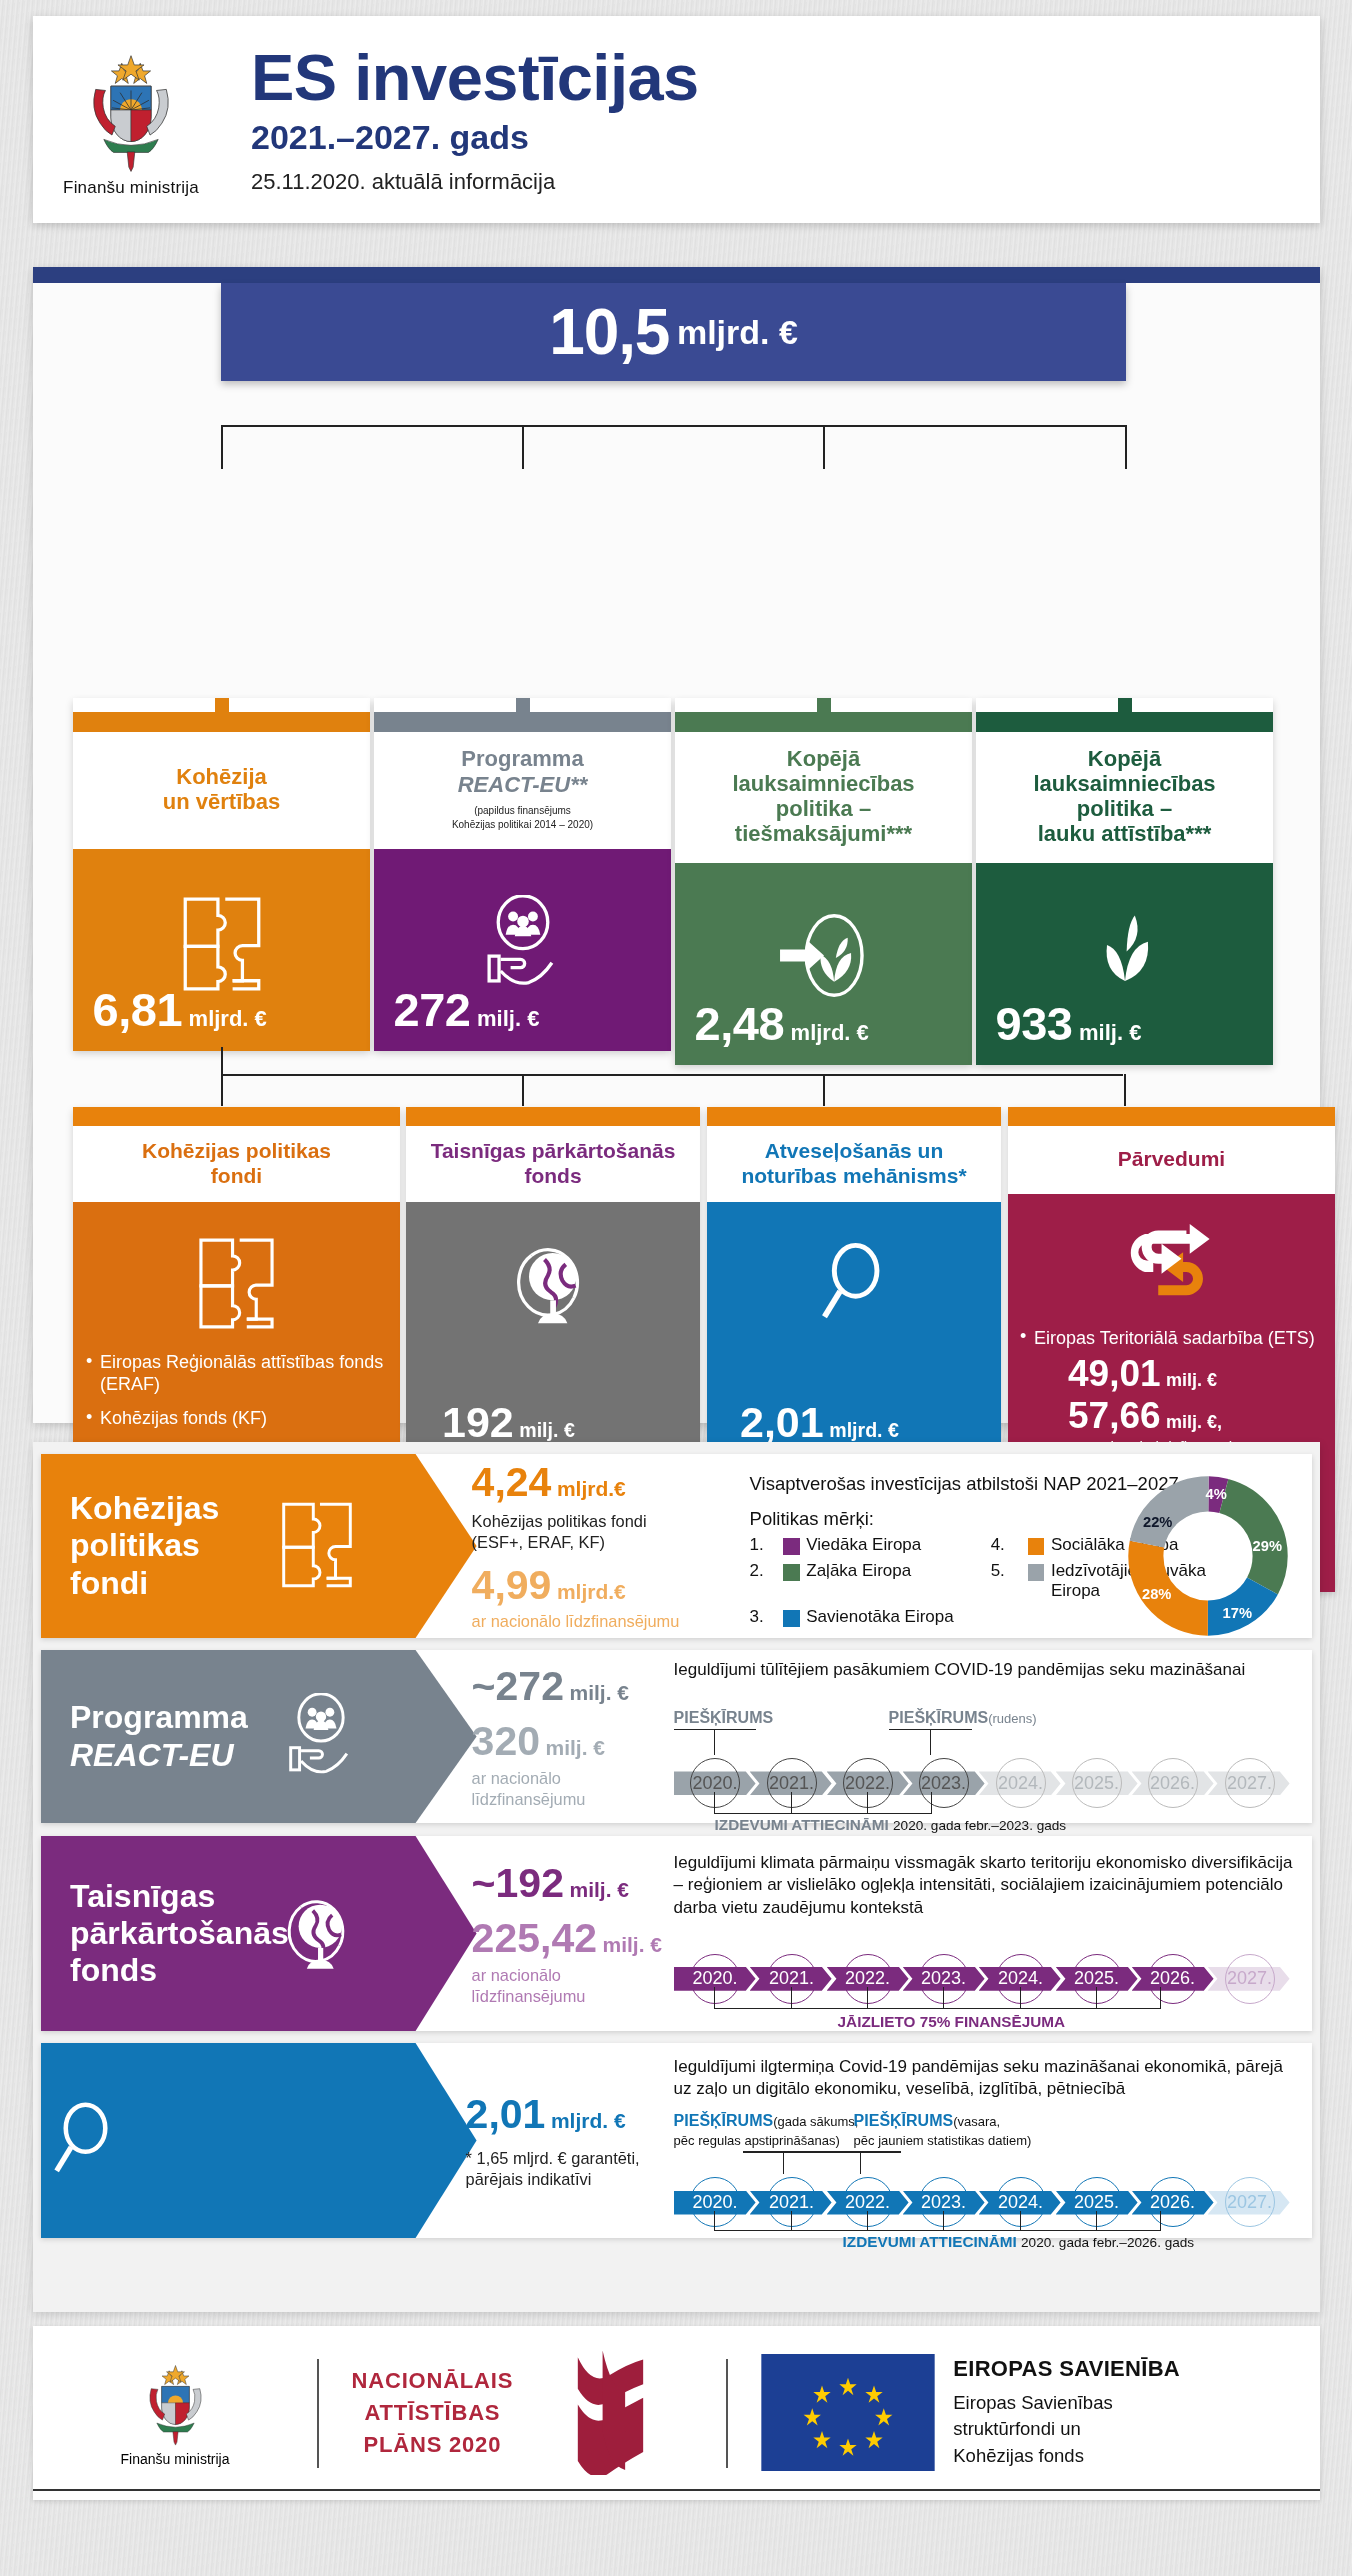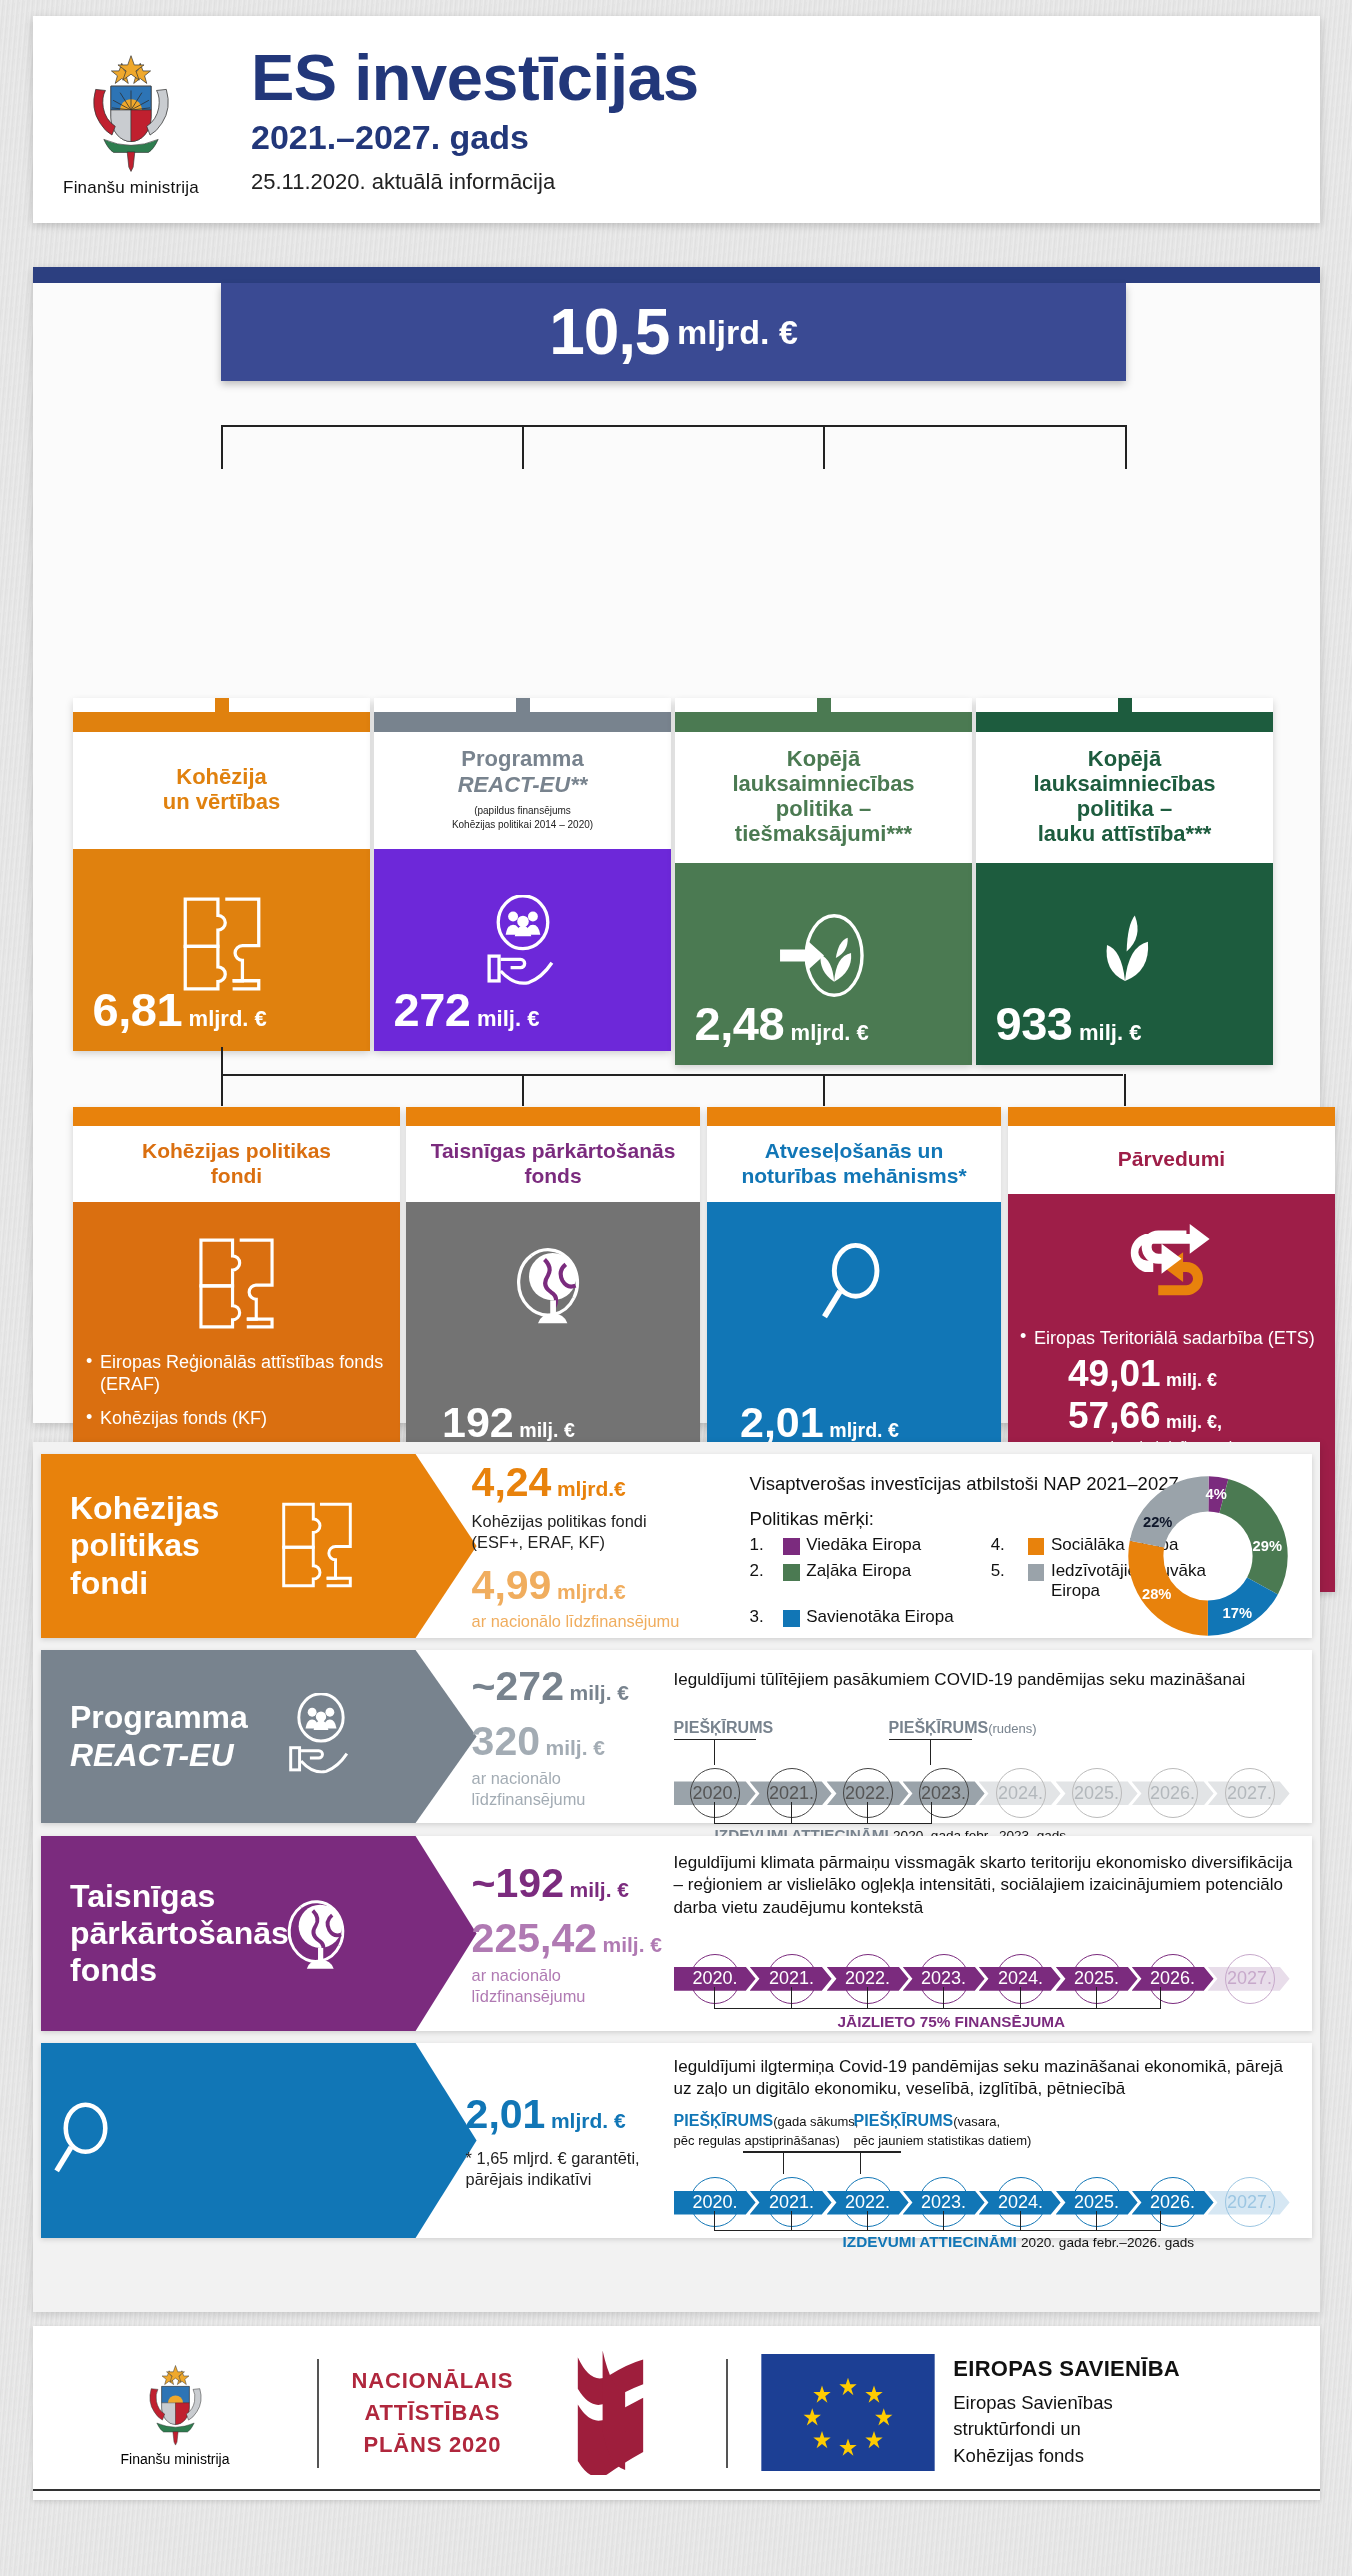--- a/index.html
+++ b/index.html
@@ -225,21 +225,21 @@
 
     <div class="t2 panel" style="left:341px;">
       <div class="tab" style="background:#78838e;"></div>
       <div class="topstrip" style="background:#78838e;"></div>
       <div class="headwhite">
         <div class="htxt" style="color:#78838e;">Programma</div>
         <div class="htxt" style="color:#78838e; font-style:italic;">REACT-EU**</div>
         <div class="hsmall">(papildus finansējums</div>
         <div class="hsmall" style="margin-top:1.1px;">Kohēzijas politikai 2014 – 2020)</div>
       </div>
-      <div class="body" style="background:#6d28d9;">
+      <div class="body" style="background:#701a75;">
         <div class="icon">
           <svg width="93" height="95" viewBox="0 0 110 115">
             <ellipse cx="55" cy="33" rx="30" ry="32" fill="none" stroke="#fff" stroke-width="4"></ellipse>
             <circle cx="43" cy="26" r="6" fill="#fff"></circle>
               <circle cx="67" cy="26" r="6" fill="#fff"></circle>
             <circle cx="55" cy="32" r="7" fill="#fff"></circle>
             <path d="M34,48 q2,-12 9,-12 q7,0 9,12 z" fill="#fff"></path>
             <path d="M58,48 q2,-12 9,-12 q7,0 9,12 z" fill="#fff"></path>
             <path d="M45,50 q3,-13 10,-13 q7,0 10,13 z" fill="#fff"></path>
             <rect x="14" y="74" width="12" height="30" fill="none" stroke="#fff" stroke-width="4"></rect>
@@ -552,21 +552,21 @@
           <span class="u">milj. €</span>
         </div>
         <div class="a2" style="color:#a3acb4;">
           <span class="n">320</span>
           <span class="u">milj. €</span>
         </div>
         <div class="sub2" style="color:#a3acb4; white-space:pre-line;">ar nacionālo
 līdzfinansējumu</div>
       </div>
 
-      <div class="tl" style="left:633px; top:19px; width:622px;">
+      <div class="tl" style="left:633px; top:9px; width:622px;">
         <div class="desc">Ieguldījumi tūlītējiem pasākumiem COVID-19 pandēmijas seku mazināšanai</div>
 
         <div style="position:relative; height:131px; margin-top:28px;">
 
           <div class="tlabel" style="left:0px; top:0px; color:#78838e;">
             <span>PIEŠĶĪRUMS</span>
           </div>
           <div style="position:absolute; left:0px; top:19.6px; width:82px; height:1.6px; background:#222;"></div>
           <div class="tick" style="left:40px; top:19.6px; height:26px;"></div>
 

